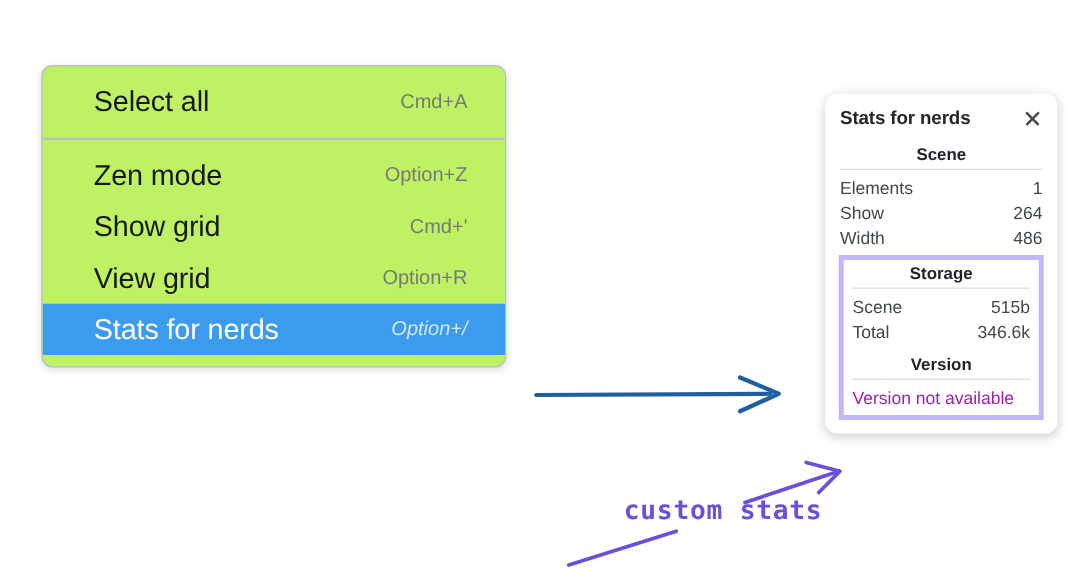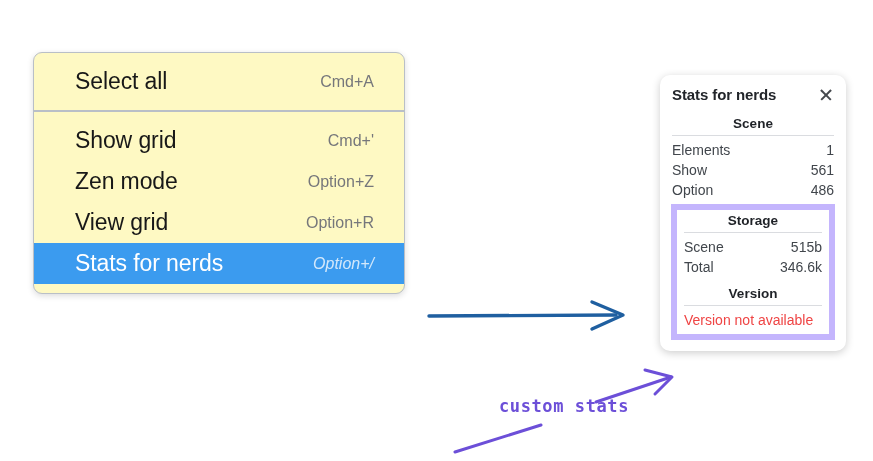--- a/index.html
+++ b/index.html
@@ -16,21 +16,21 @@
     font-family: "Liberation Sans", sans-serif;
     -webkit-font-smoothing: antialiased;
   }
 
   
   #context-menu {
     position: absolute;
     left: 33px;
     top: 52px;
     width: 372px;
-    background: #fef9c3;
+    background: #bef264;
     border: 1px solid #b9bfc7;
     border-radius: 9px;
     box-shadow: 0 2px 6px rgba(0,0,0,0.14);
     box-sizing: border-box;
     overflow: hidden;
     padding: 8px 0 9px 0;
   }
   .menu-group + .menu-group {
     border-top: 2px solid #b9bfc7;
   }
@@ -124,70 +124,70 @@
     justify-content: space-between;
     align-items: baseline;
     font-size: 14px;
     color: #41464c;
     padding: 2px 0;
   }
   .stat-row .k { white-space: nowrap; }
   .stat-row .v { white-space: nowrap; }
   .note-row {
     font-size: 14px;
-    color: #ef4444;
+    color: #a21caf;
     padding: 2px 0 1px 0;
     white-space: nowrap;
   }
   #custom-section {
-    border: 6px solid #c4b5fd;
+    border: 4px solid #c4b5fd;
     margin: 4px -1px 0 -1px;
     padding: 2px 7px 5px 7px;
     box-sizing: border-box;
   }
 
   
   #annotations {
     position: absolute;
     left: 0; top: 0;
     width: 873px; height: 461px;
     pointer-events: none;
   }
   #handwriting {
     position: absolute;
     left: 499px;
     top: 396px;
     font-family: "DejaVu Sans Mono", monospace;
-    font-size: 17px;
+    font-size: 21px;
     font-weight: bold;
     color: #6c4fd8;
     letter-spacing: 0.6px;
     white-space: nowrap;
   }
 </style>
 </head>
 <body>
 
 <div id="context-menu">
 
   <div class="menu-group top">
     <div class="menu-item">
       <span class="label">Select all</span>
       <span class="shortcut">Cmd+A</span>
     </div>
   </div>
 
   <div class="menu-group bottom">
     <div class="menu-item">
+      <span class="label">Zen mode</span>
+      <span class="shortcut">Option+Z</span>
+    </div>
+    <div class="menu-item">
       <span class="label">Show grid</span>
       <span class="shortcut">Cmd+'</span>
-    </div>
-    <div class="menu-item">
-      <span class="label">Zen mode</span>
-      <span class="shortcut">Option+Z</span>
     </div>
     <div class="menu-item">
       <span class="label">View grid</span>
       <span class="shortcut">Option+R</span>
     </div>
     <div class="menu-item selected">
       <span class="label">Stats for nerds</span>
       <span class="shortcut">Option+/</span>
     </div>
   </div>
@@ -203,24 +203,24 @@
 
   <div>
     <div class="section-title">Scene</div>
     <div class="divider"></div>
     <div class="stat-row">
       <span class="k">Elements</span>
       <span class="v">1</span>
     </div>
     <div class="stat-row">
       <span class="k">Show</span>
-      <span class="v">561</span>
-    </div>
-    <div class="stat-row">
-      <span class="k">Option</span>
+      <span class="v">264</span>
+    </div>
+    <div class="stat-row">
+      <span class="k">Width</span>
       <span class="v">486</span>
     </div>
   </div>
 
   <div id="custom-section">
     <div class="section-title">Storage</div>
     <div class="divider"></div>
     <div class="stat-row">
       <span class="k">Scene</span>
       <span class="v">515b</span>

